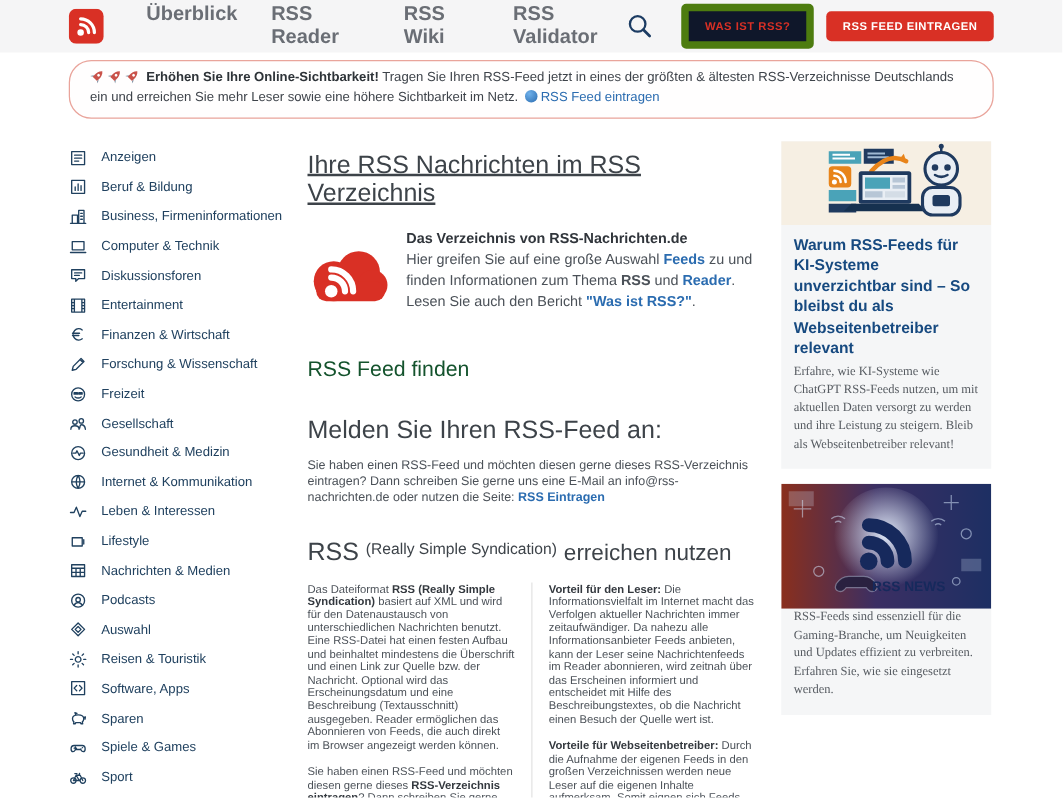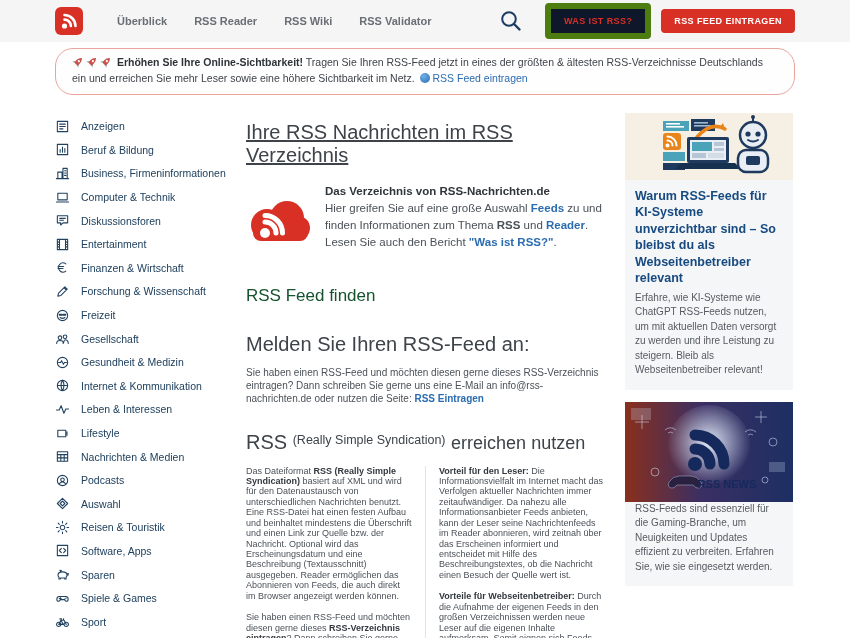--- a/index.html
+++ b/index.html
@@ -3,21 +3,21 @@
 <meta charset="utf-8">
 <style>
   * { margin:0; padding:0; box-sizing:border-box; }
   html,body { width:850px; height:638px; overflow:hidden; background:#fff;
     font-family:"Liberation Sans", sans-serif; }
 
   
   .topbar { height:42px; background:#f5f5f6; display:flex; align-items:center; padding:0 55px; }
   .logo { width:28px; height:28px; flex:none; cursor:pointer; }
   .nav { display:flex; margin-left:34px; gap:27px; }
-  .nav a { font-size:11px; font-weight:600; color:#6a6e75; text-decoration:none; cursor:pointer; }
+  .nav a { font-size:16px; font-weight:600; color:#6a6e75; text-decoration:none; cursor:pointer; }
   .topbar-spacer { flex:1; }
   .search-btn { width:24px; height:24px; margin-right:22px; cursor:pointer; }
   .btn { font-size:9px; font-weight:700; letter-spacing:.4px; border-radius:4px;
          padding:7px 13px; cursor:pointer; white-space:nowrap; background:none; border:none;
          font-family:"Liberation Sans", sans-serif; }
   .btn-outline { border:6px solid #4d7c0f; color:#d93025; margin-right:10px; background:#0f172a; }
   .btn-filled  { background:#d93025; color:#fff; }
 
   
   .banner { margin:6px 55px 0; border:1px solid #e9a49b; border-radius:18px; background:#fffefe;
@@ -56,21 +56,21 @@
   .col { flex:1; font-size:9px; line-height:1.16; color:#4b5158; }
   .col p { margin-bottom:11px; }
   .col-right { border-left:1px solid #e3e3e3; padding-left:13px; margin-left:13px; }
   .col b { color:#33383e; }
 
   
   .rightcol { width:168px; flex:none; margin-left:20px; padding-top:6px; }
   .card { background:#f5f6f7; margin-bottom:12px; cursor:pointer; }
   .card-img { display:block; width:100%; }
   .card-title { font-size:12.5px; font-weight:700; color:#174a80; line-height:1.32; padding:8px 10px 4px; }
-  .card-text { font-size:10px; color:#565b61; line-height:1.45; padding:0 10px 12px; }
+  .card-text { font-size:10px; color:#565b61; line-height:1.45; padding:0 10px 12px;font-family:Liberation Serif, serif; }
 </style>
 </head>
 <body>
 
 <header class="topbar">
   <svg class="logo" viewBox="0 0 28 28">
     <rect x="0" y="0" width="28" height="28" rx="6" fill="#d93025"></rect>
     <circle cx="9.5" cy="19" r="2.6" fill="#fff"></circle>
     <path d="M9.5 12.6a6.4 6.4 0 0 1 6.4 6.4 M9.5 8a11 11 0 0 1 11 11" stroke="#fff" stroke-width="2.6" fill="none" stroke-linecap="round"></path>
   </svg>

